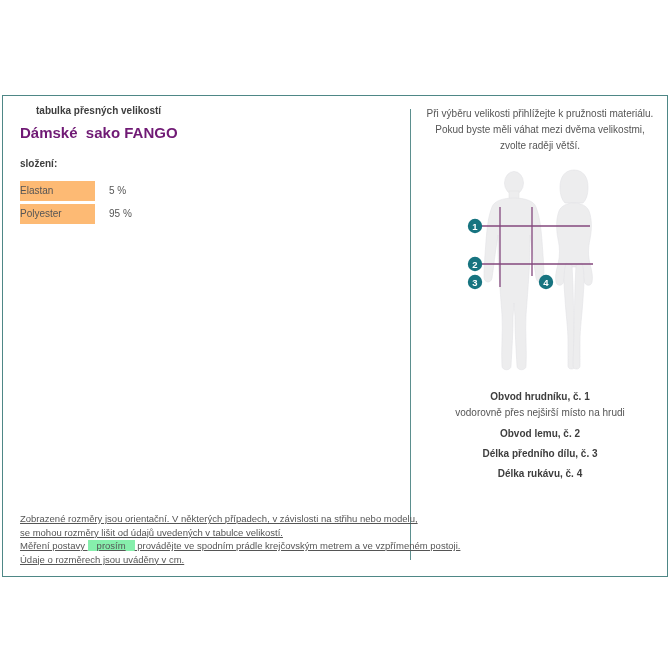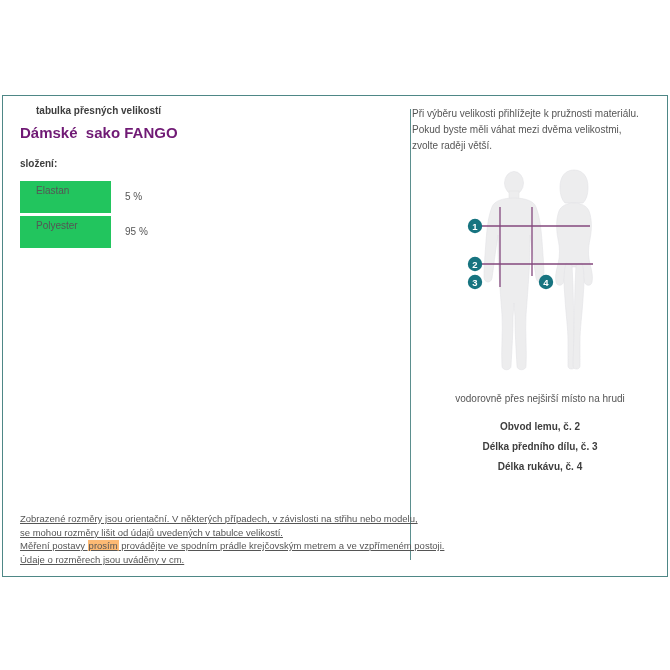--- a/index.html
+++ b/index.html
@@ -21,40 +21,40 @@
   .title{
     position:absolute;left:20px;top:124px;font-size:15px;font-weight:bold;color:#701a75;
     white-space:pre-wrap;
   }
   .comp-heading{
     position:absolute;left:20px;top:158px;font-size:10px;font-weight:bold;color:#3e3e3e;
   }
   .comp-table{position:absolute;left:20px;top:181px;}
   .comp-row{display:flex;align-items:center;margin-bottom:3px;}
   .comp-label{
-    width:75px;height:32px;background:#22c55e;padding-left:16px;
+    width:75px;height:20px;background:#fdba74;padding-left:0;
     font-size:10px;line-height:20px;color:#555555;
   }
   .comp-value{margin-left:14px;font-size:10px;line-height:20px;color:#555555;}
   .disclaimer{
     position:absolute;left:20px;top:512px;font-size:9.5px;line-height:13.5px;color:#555555;
   }
   .disclaimer div{white-space:nowrap;text-decoration:underline;}
-  .hl{background:#fdba74;padding:0 1px;}
+  .hl{background:#86efac;padding:0 9px;}
   
   .right-col{position:absolute;left:412px;top:0;width:256px;}
   .intro{
-    position:absolute;left:0;top:106px;width:100%;
+    position:absolute;left:0;top:106px;width:100%;text-align:center;
     font-size:10px;line-height:16px;color:#555555;white-space:nowrap;
   }
   .intro div{white-space:nowrap;}
   .diagram{position:absolute;left:48px;top:167px;}
   .measures{position:absolute;left:0;top:390px;width:100%;text-align:center;}
   .m-label{font-size:10px;font-weight:bold;color:#3e3e3e;line-height:14px;white-space:nowrap;}
-  .m-note{font-size:10px;color:#555555;line-height:14px;margin-top:2px;margin-bottom:14px;white-space:nowrap;}
+  .m-note{font-size:10px;color:#555555;line-height:14px;margin-top:2px;margin-bottom:7px;white-space:nowrap;}
   .gap6{margin-top:6px;}
   .sil{fill:#ededee;stroke:#e3e3e5;stroke-width:0.6;}
   .mline{stroke:#83477d;stroke-width:1.3;}
   .marker{fill:#177480;}
   .marker-num{fill:#ffffff;font-size:9.5px;font-weight:bold;font-family:"Liberation Sans",sans-serif;}
 </style>
 </head>
 <body>
 
 <div class="frame"></div>
@@ -173,18 +173,19 @@
       <circle class="marker" cx="15" cy="115" r="7.2"></circle>
       <text class="marker-num" x="15" y="118.6" text-anchor="middle">3</text>
     </g>
     <g>
       <circle class="marker" cx="86" cy="115" r="7.2"></circle>
       <text class="marker-num" x="86" y="118.6" text-anchor="middle">4</text>
     </g>
   </svg>
 
   <div class="measures">
+    <div class="m-label">Obvod hrudníku, č. 1</div>
     <div class="m-note">vodorovně přes nejširší místo na hrudi</div>
     <div class="m-label">Obvod lemu, č. 2</div>
     <div class="m-label gap6">Délka předního dílu, č. 3</div>
     <div class="m-label gap6">Délka rukávu, č. 4</div>
   </div>
 </div>
 
 </body></html>

